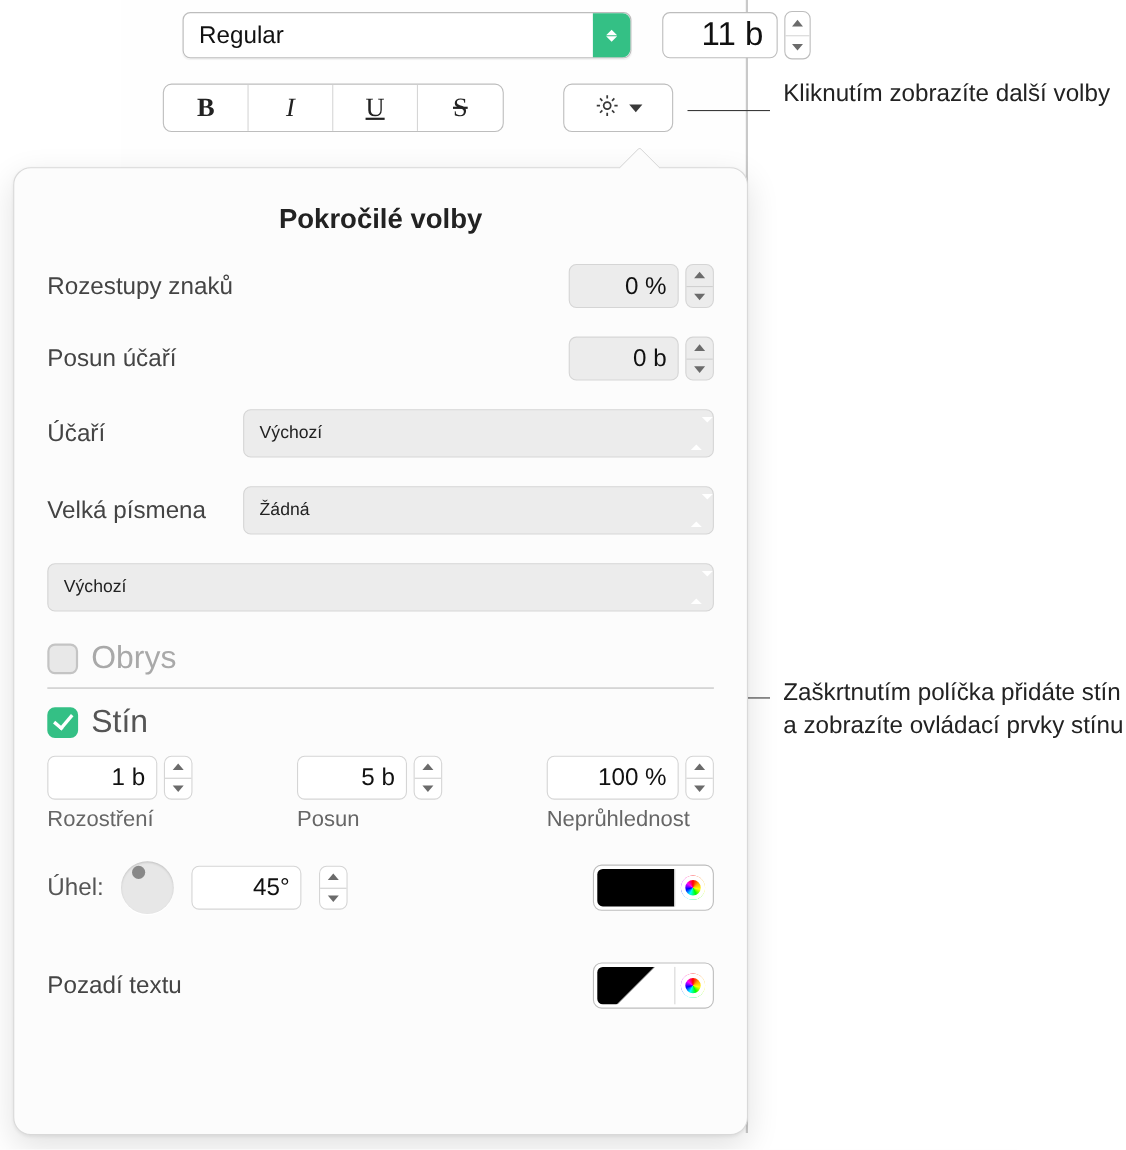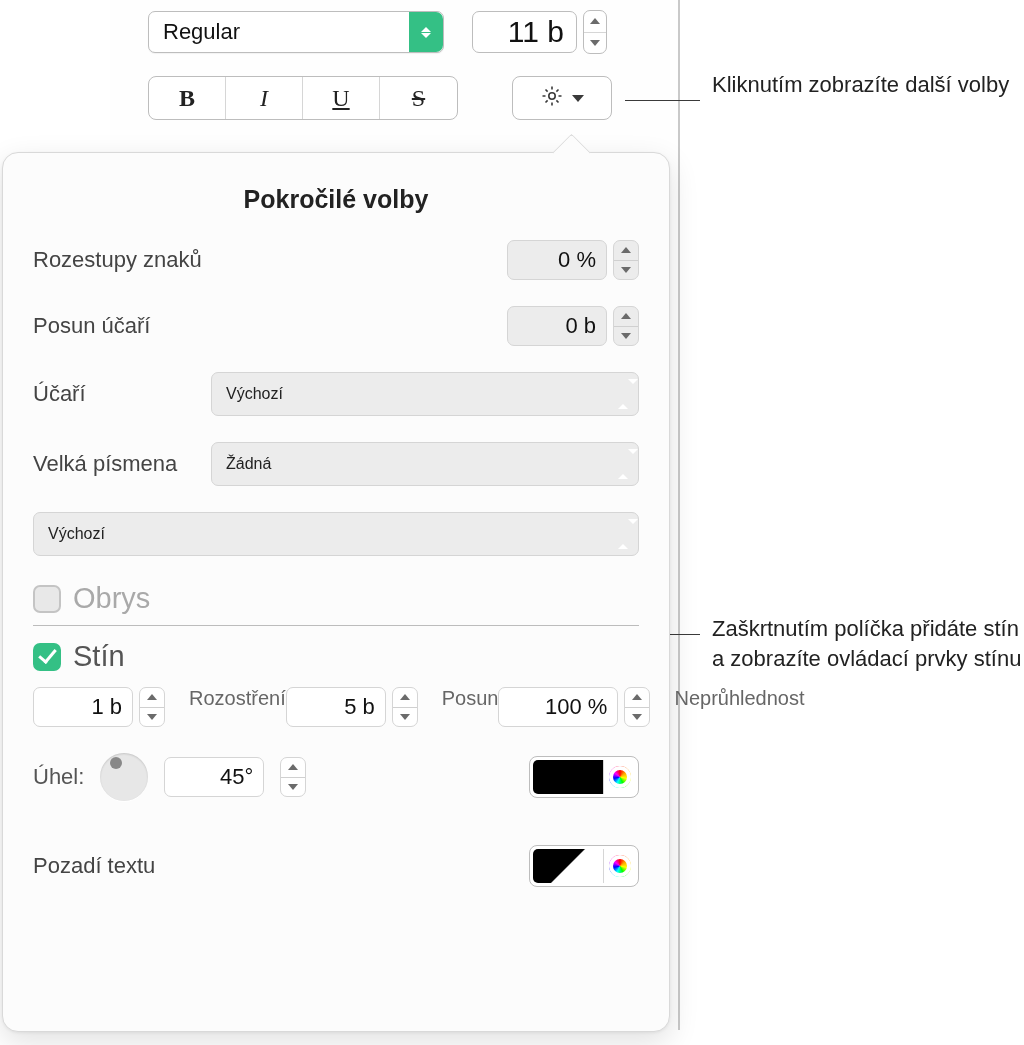--- a/index.html
+++ b/index.html
@@ -62,21 +62,21 @@
     gap: 1px;
   }
   .arr-up, .arr-down {
     width: 0; height: 0;
     border-left: 5px solid transparent;
     border-right: 5px solid transparent;
   }
   .arr-up { border-bottom: 5px solid #fff; }
   .arr-down { border-top: 5px solid #fff; }
 
-  .select.font { width: 296px; }
+  .select.font { width: 408px; margin-left: 18px; }
   .num-box {
     display: flex;
     align-items: center;
     background: #fff;
     border: 1px solid #bdbdbd;
     border-radius: 7px;
     height: 42px;
     width: 105px;
     padding-right: 4px;
   }
@@ -159,21 +159,21 @@
   .chev {
     width: 0; height: 0;
     border-left: 6px solid transparent;
     border-right: 6px solid transparent;
     border-top: 7px solid #3a3a3a;
   }
 
   
   .popover {
     position: absolute;
-    left: 2px;
+    left: 12px;
     top: 152px;
     width: 668px;
     height: 880px;
     background: #fcfcfc;
     border: 1px solid #d9d9d9;
     border-radius: 16px;
     box-shadow: 0 10px 30px rgba(0,0,0,.12), 0 1px 3px rgba(0,0,0,.06);
     padding: 24px 30px;
   }
   .popover::before {
@@ -289,21 +289,21 @@
     margin-top: 0;
     padding-top: 14px;
   }
 
   .three-col {
     display: flex;
     justify-content: space-between;
     margin: 14px 0 4px;
   }
   .three-col .col {
-    display: flex; flex-direction: row; align-items: flex-start; gap: 24px;
+    display: flex; flex-direction: column; align-items: flex-start; gap: 7px;
   }
   .three-col .col .pair { display: flex; gap: 6px; align-items: center; }
   .sub-lbl { font-size: 20px; color: #666; }
 
   .angle-row {
     display: flex; align-items: center; gap: 16px; margin-top: 26px;
   }
   .angle-row .albl { font-size: 22px; color: #555; }
   .dial {
     width: 48px; height: 48px; border-radius: 50%;

